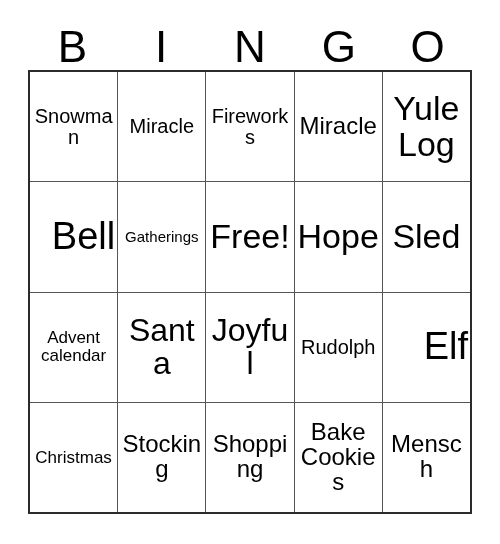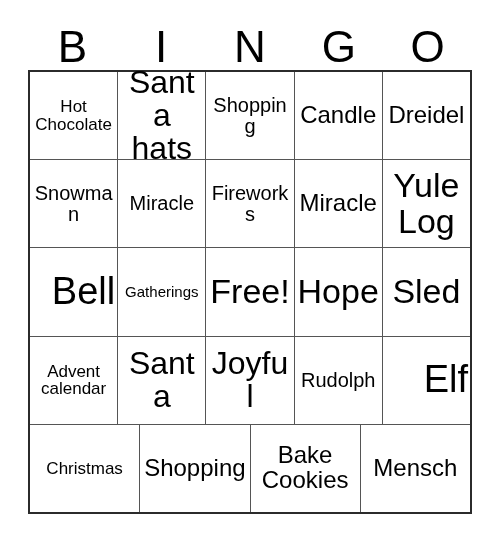--- a/index.html
+++ b/index.html
@@ -121,37 +121,20 @@
     <div class="header-cell">
       <span class="header-letter">G</span>
     </div>
     <div class="header-cell">
       <span class="header-letter">O</span>
     </div>
   </div>
 
   <div class="grid">
 
-    <div class="grid-row">
-      <div class="cell">
-        <span class="cell-text fs-sm">Hot Chocolate</span>
-      </div>
-      <div class="cell">
-        <span class="cell-text fs-2xl">Santa hats</span>
-      </div>
-      <div class="cell">
-        <span class="cell-text fs-md">Shopping</span>
-      </div>
-      <div class="cell">
-        <span class="cell-text fs-lg">Candle</span>
-      </div>
-      <div class="cell">
-        <span class="cell-text fs-lg">Dreidel</span>
-      </div>
-    </div>
 
     <div class="grid-row">
       <div class="cell">
         <span class="cell-text fs-md">Snowman</span>
       </div>
       <div class="cell">
         <span class="cell-text fs-md">Miracle</span>
       </div>
       <div class="cell">
         <span class="cell-text fs-md">Fireworks</span>
@@ -196,20 +179,23 @@
         <span class="cell-text fs-md">Rudolph</span>
       </div>
       <div class="cell">
         <span class="cell-text fs-4xl">Elf</span>
       </div>
     </div>
 
     <div class="grid-row">
       <div class="cell">
         <span class="cell-text fs-sm">Christmas</span>
+      </div>
+      <div class="cell">
+        <span class="cell-text fs-lg">Stocking</span>
       </div>
       <div class="cell">
         <span class="cell-text fs-lg">Shopping</span>
       </div>
       <div class="cell">
         <span class="cell-text fs-lg">Bake Cookies</span>
       </div>
       <div class="cell">
         <span class="cell-text fs-lg">Mensch</span>
       </div>

